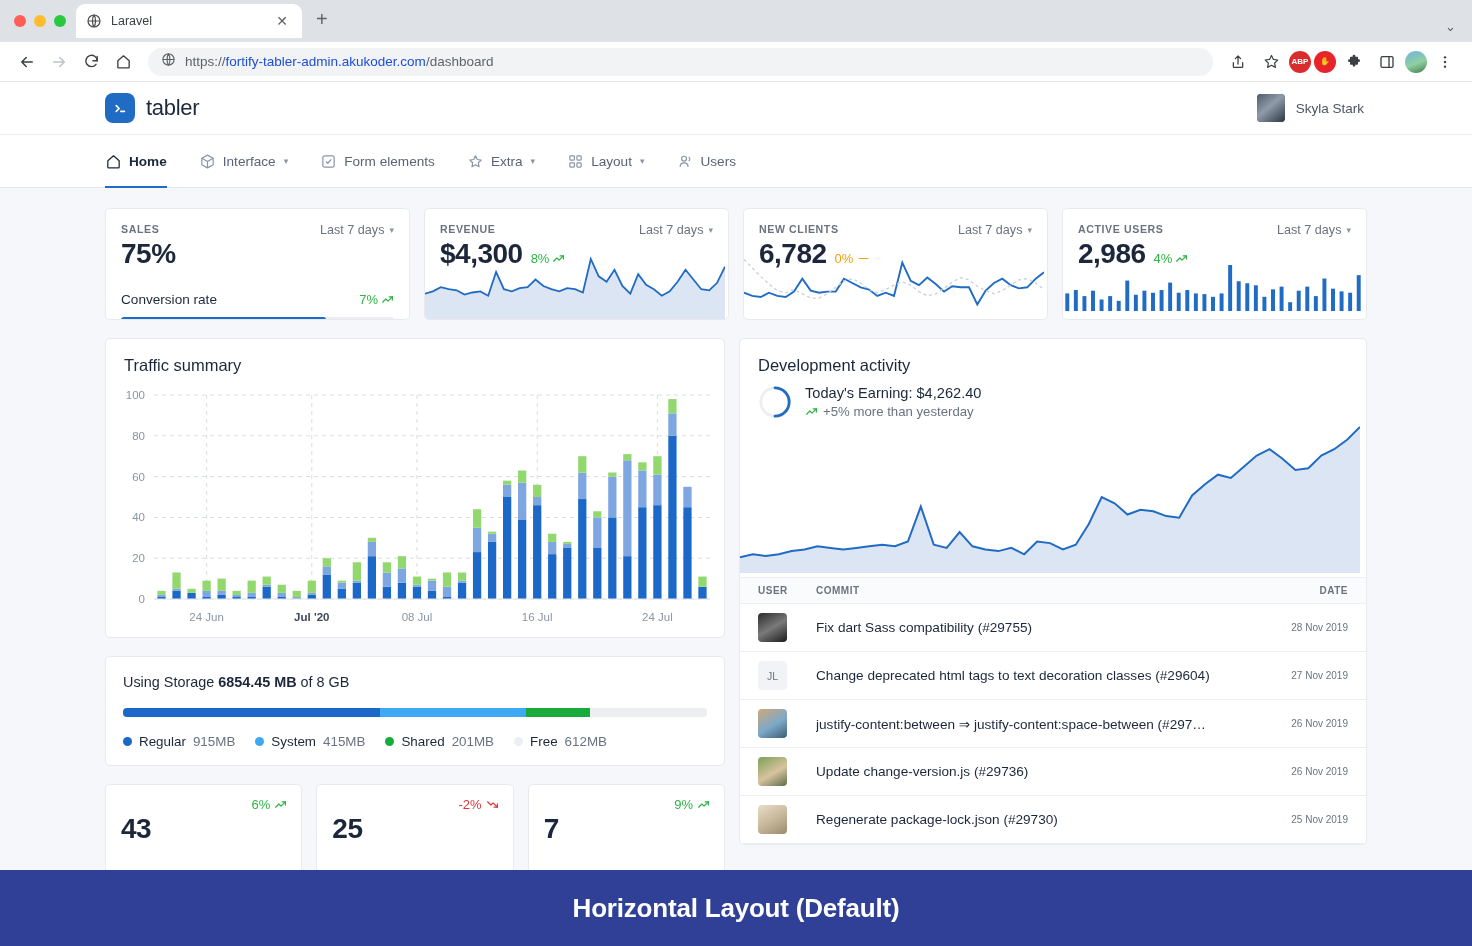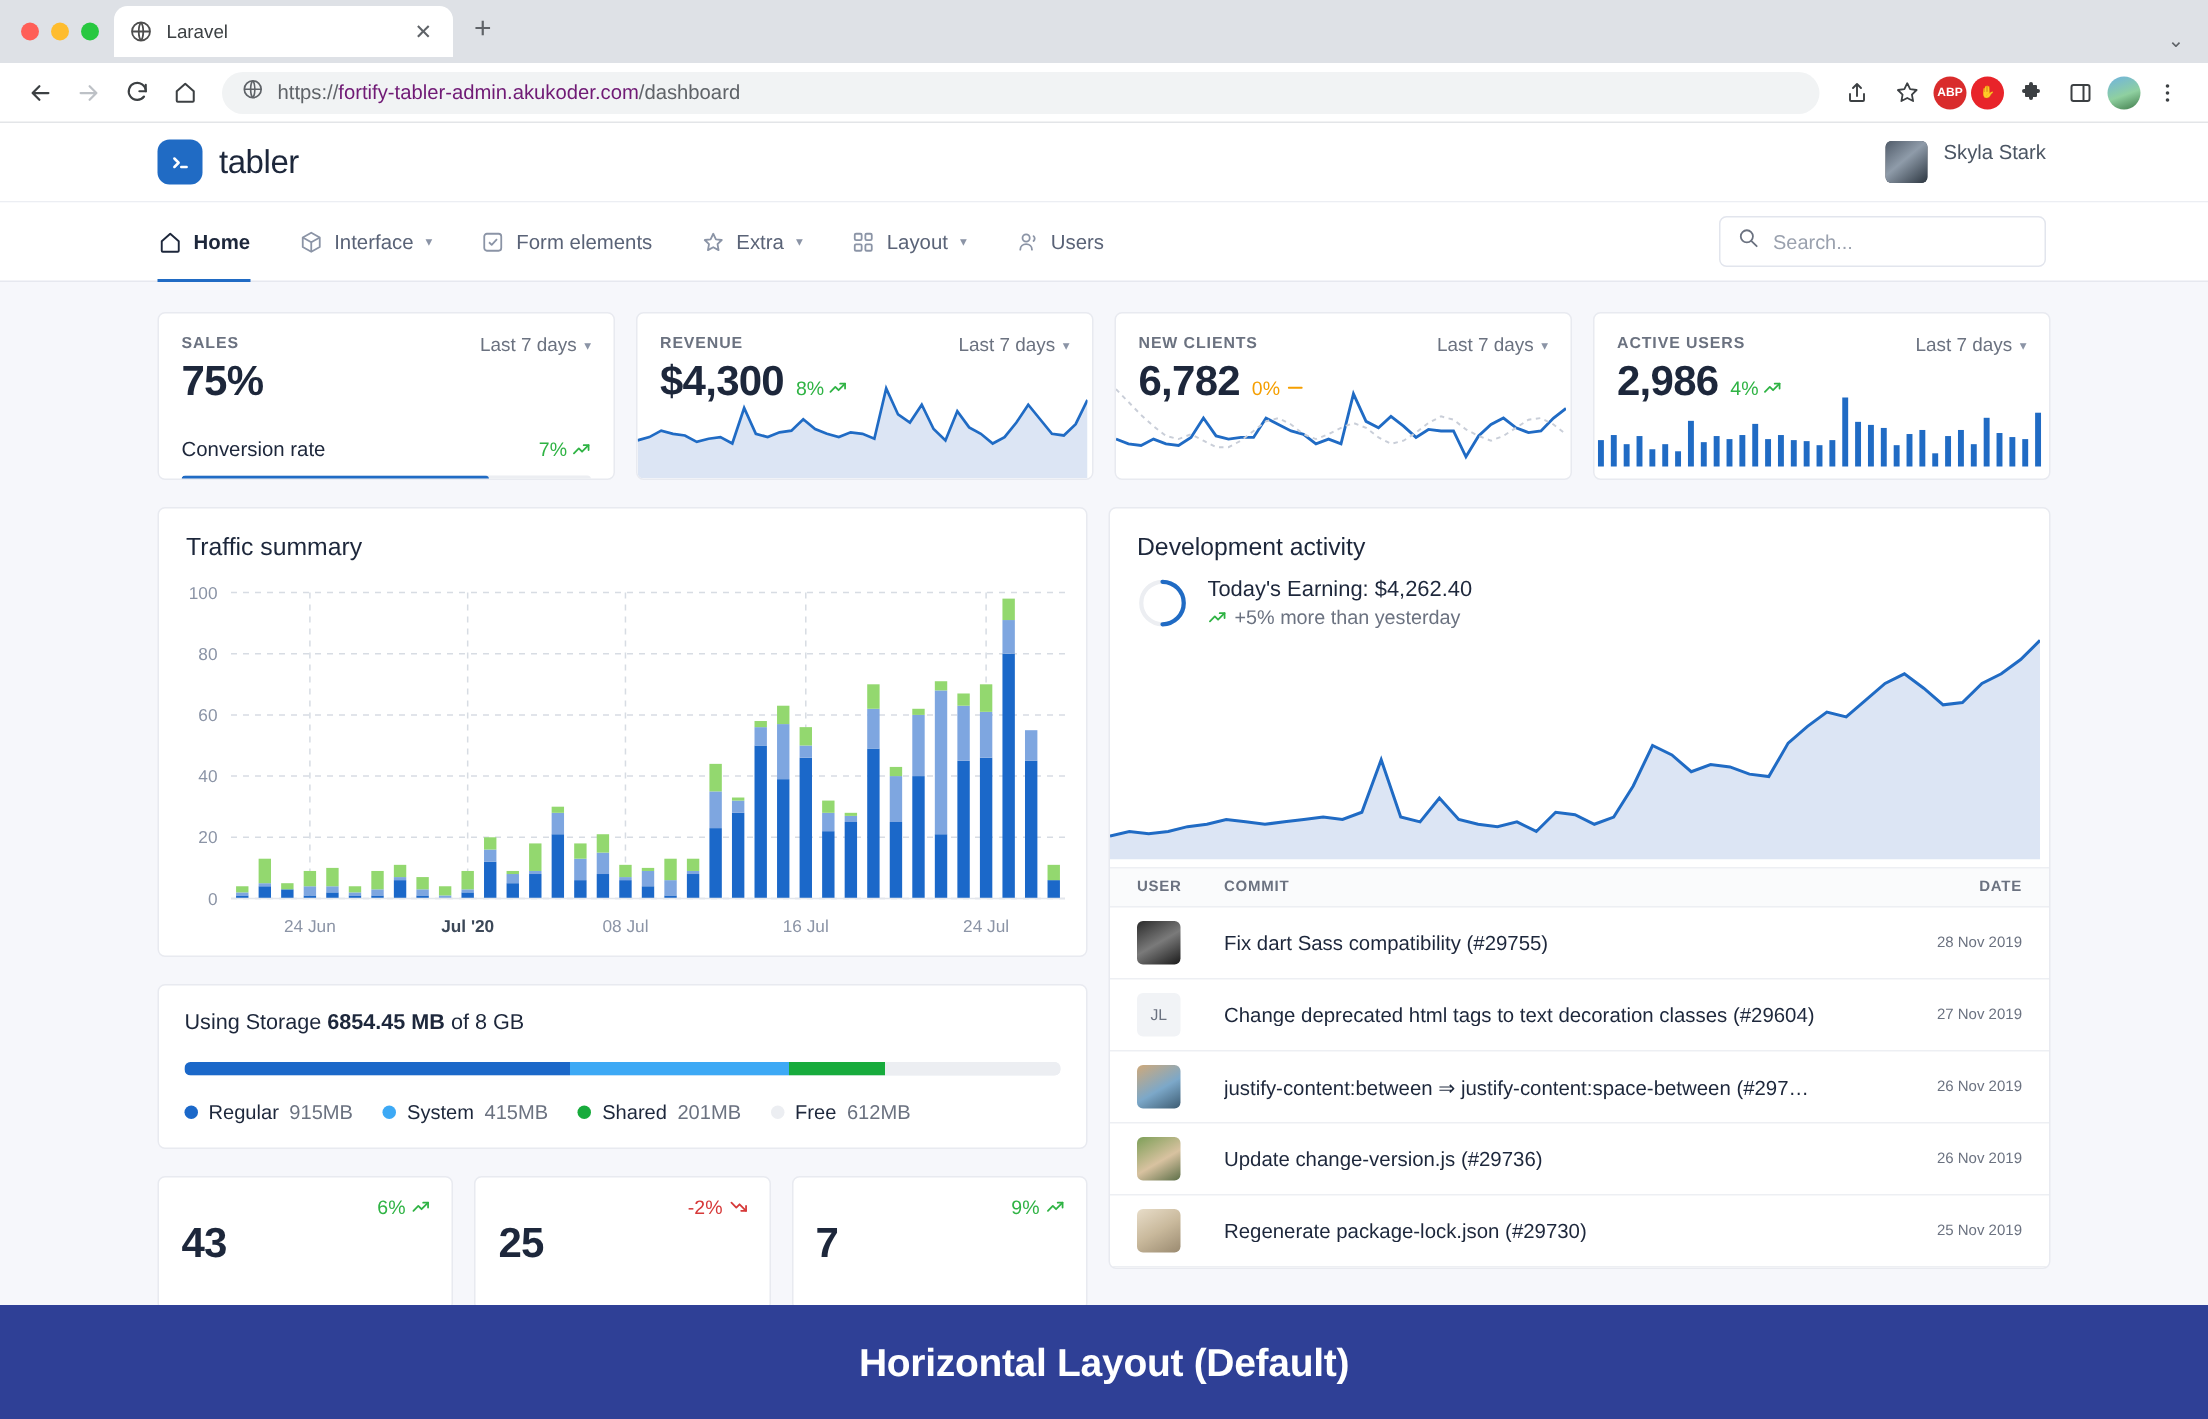--- a/index.html
+++ b/index.html
@@ -41,21 +41,21 @@
   .toolbar {
     height: 40px; background: #fff; display: flex; align-items: center;
     padding: 0 12px; gap: 2px; border-bottom: 1px solid #e3e5e8;
   }
   .tb-btn { width: 30px; height: 30px; display: flex; align-items: center; justify-content: center; color: #5f6368; }
   .omnibox {
     flex: 1; height: 28px; background: #f1f3f4; border-radius: 14px;
     display: flex; align-items: center; gap: 9px; padding: 0 13px; margin: 0 8px;
   }
   .omni-text { font-size: 13.5px; color: #5f6368; white-space: nowrap; }
-  .omni-text b { color: #701a75; font-weight: 400; }
+  .omni-text b { color: #1d4ed8; font-weight: 400; }
   .tb-right { display: flex; align-items: center; gap: 3px; }
   .ext { width: 22px; height: 22px; border-radius: 50%; display: flex; align-items: center;
          justify-content: center; font-size: 8px; font-weight: bold; color: #fff; }
   .ext.abp { background: #d92c2c; }
   .ext.opera { background: #e8242a; }
   .avatar-tb { width: 22px; height: 22px; border-radius: 50%; overflow: hidden;
                background: linear-gradient(160deg,#6fb3e0 0%,#8fd0a0 55%,#3f7b4a 100%); }
 
   
   .page { flex: 1; background: #f6f7fb; overflow: hidden; position: relative; display: flex; flex-direction: column; }
@@ -63,21 +63,21 @@
   .site-header {
     background: #fff; height: 53px; display: flex; align-items: center;
     padding: 0 22px 0 105px; border-bottom: 1px solid #eceef3;
   }
   .logo-wrap { display: flex; align-items: center; gap: 11px; }
   .logo-mark {
     width: 30px; height: 30px; border-radius: 8px; background: #206bc4;
     display: flex; align-items: center; justify-content: center;
   }
   .logo-text { font-size: 22px; color: #1d273b; letter-spacing: -0.3px; font-weight: 400; }
-  .header-right { margin-left: auto; display: flex; align-items: flex-start; gap: 11px; padding-right: 86px; }
+  .header-right { margin-left: auto; display: flex; align-items: center; gap: 11px; padding-right: 86px; }
   .user-avatar { width: 28px; height: 28px; border-radius: 4px; overflow: hidden; position: relative;
                  background: #2a3340; }
   .user-avatar::after { content:""; position:absolute; inset:0;
     background: linear-gradient(140deg,#55606e 0%,#9aa7b5 45%,#2c3640 100%); opacity:.9; }
   .user-name { font-size: 13.5px; color: #4b5563; }
 
   .navbar {
     background: #fff; height: 53px; display: flex; align-items: center;
     padding: 0 22px 0 105px; border-bottom: 1px solid #e6e8ef;
   }
@@ -342,29 +342,20 @@
             <svg width="17" height="17" viewBox="0 0 24 24" fill="none" stroke="#8b94a6" stroke-width="1.7" stroke-linecap="round">
                 <circle cx="10" cy="8" r="3.4"></circle>
                 <path d="M4.5 19c0-3.1 2.5-5.2 5.5-5.2s5.5 2.1 5.5 5.2"></path>
                 <path d="M17 6.2a3 3 0 0 1 0 4.6"></path>
               </svg>
           </span>
           <span>Users</span>
         </div>
       </div>
 
-      <div class="searchbox">
-        <span>
-          <svg width="15" height="15" viewBox="0 0 24 24" fill="none" stroke="#6b7280" stroke-width="1.9" stroke-linecap="round">
-              <circle cx="10.5" cy="10.5" r="6.5"></circle>
-              <path d="M15.5 15.5L21 21"></path>
-            </svg>
-        </span>
-        <span class="search-ph">Search...</span>
-      </div>
     </div>
 
     <div class="content">
 
       <div class="stat-row">
 
         <div class="card stat-card">
           <div class="stat-top">
             <span class="stat-label">SALES</span>
             <span class="stat-period">

